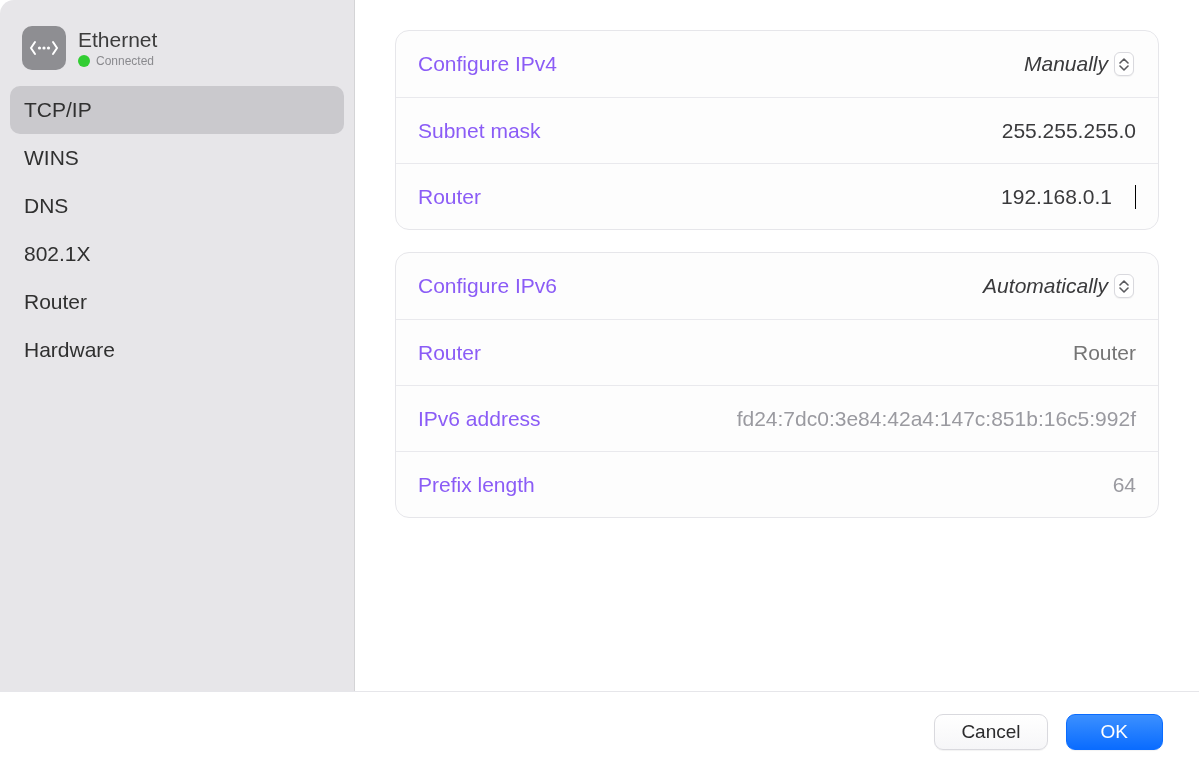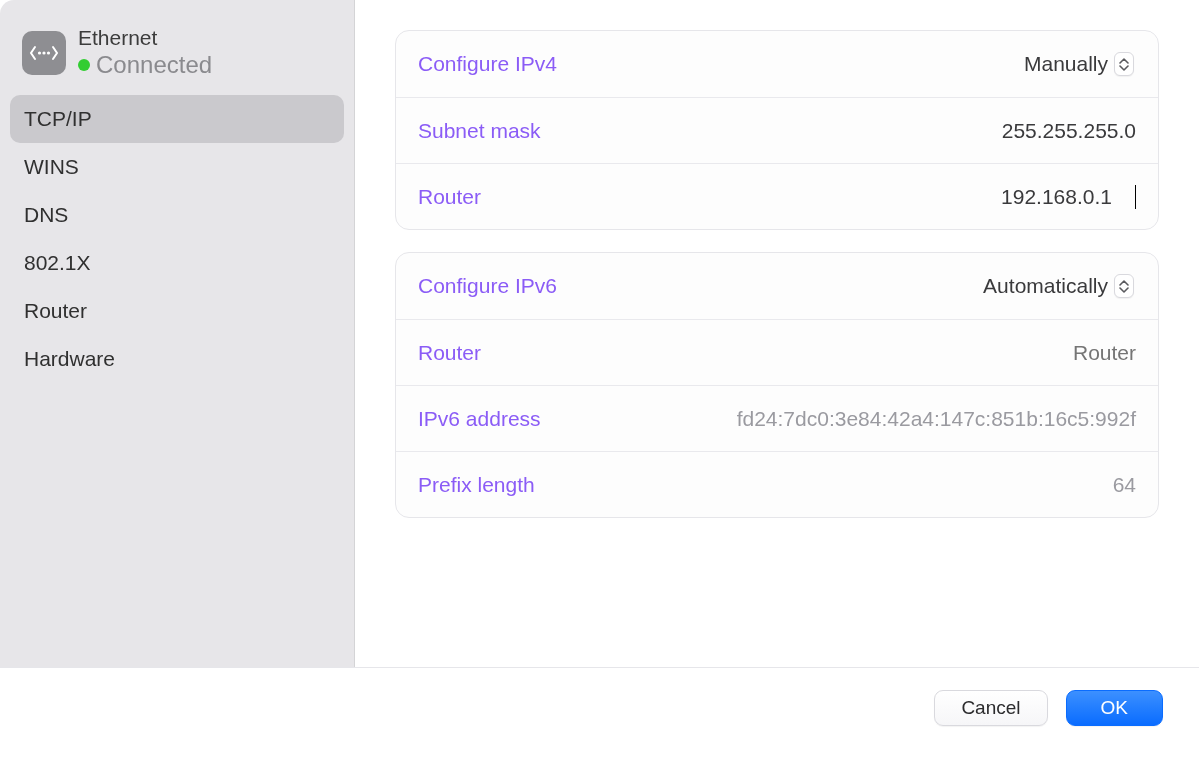--- a/index.html
+++ b/index.html
@@ -58,21 +58,21 @@
       margin-top: 1px;
     }
     .status-dot {
       width: 12px;
       height: 12px;
       border-radius: 50%;
       background: #32CD32;
       flex-shrink: 0;
     }
     .conn-status {
-      font-size: 24px;
+      font-size: 12px;
       color: #8a8a8e;
     }
     .nav-list {
       margin-top: 6px;
     }
     .nav-item {
       font-size: 21px;
       color: #303030;
       padding: 12px 14px;
       border-radius: 10px;
@@ -116,20 +116,21 @@
       display: flex;
       align-items: center;
       gap: 22px;
     }
     .popup {
       display: flex;
       align-items: center;
       gap: 6px;
       padding: 2px 2px 2px 6px;
       border-radius: 6px;
+      font-style: italic;
     }
     .popup-indicator {
       width: 20px;
       height: 24px;
       border-radius: 6px;
       background: #fff;
       border: 1px solid #D9D9DE;
       display: flex;
       flex-direction: column;
       align-items: center;
@@ -150,21 +151,21 @@
     .cursor-caret {
       display: inline-block;
       width: 1px;
       height: 24px;
       background: #000;
       vertical-align: middle;
       margin-left: 1px;
     }
     .footer {
       border-top: 1px solid #E6E6EA;
-      padding: 22px 36px 36px 36px;
+      padding: 22px 36px 12px 36px;
       display: flex;
       justify-content: flex-end;
       gap: 18px;
       background: #FFFFFF;
     }
     .btn {
       font-size: 19px;
       padding: 6px 26px;
       border-radius: 9px;
       border: 1px solid #D9D9DE;

